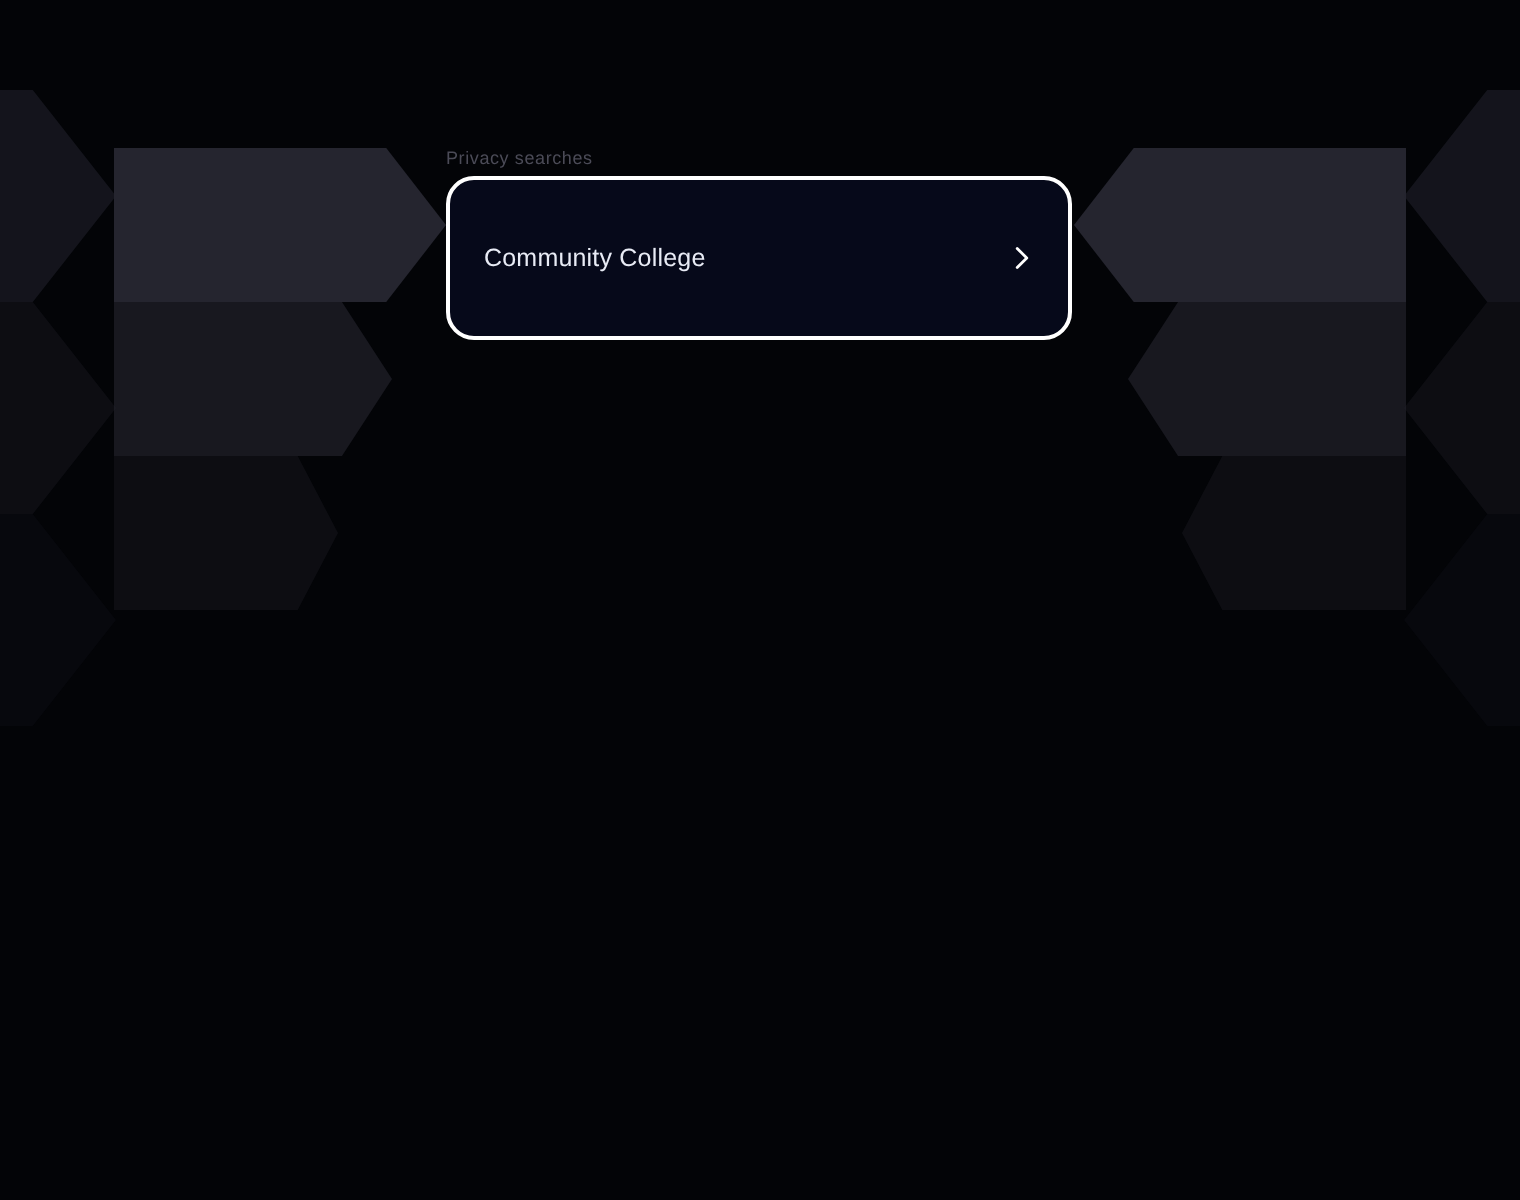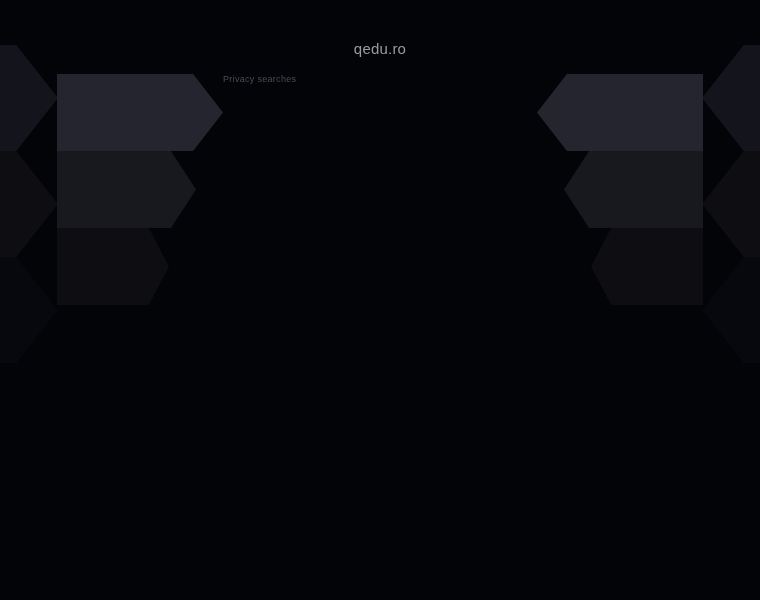--- a/index.html
+++ b/index.html
@@ -170,25 +170,32 @@
   <div class="chev wedge-r w2r"></div>
 
   <div class="chev wedge-l w3l"></div>
   <div class="chev left b3l"></div>
   <div class="chev right b3r"></div>
   <div class="chev wedge-r w3r"></div>
 </div>
 
 <div class="page">
 
-  <div class="site-title">qedu.ro</div>
 
   <div class="related-label">Privacy searches</div>
 
   <div class="cards">
 
 
 
+    <div class="card">
+      <span class="card-label">Community College</span>
+      <span class="card-chevron">
+        <svg viewBox="0 0 12 12" width="12" height="12" aria-hidden="true">
+          <path d="M3.6 1.2 L8.4 6 L3.6 10.8" fill="none" stroke="#ffffff" stroke-width="1.4" stroke-linecap="round" stroke-linejoin="round"></path>
+        </svg>
+      </span>
+    </div>
 
   </div>
 
 
 </div>
 
 </body></html>

